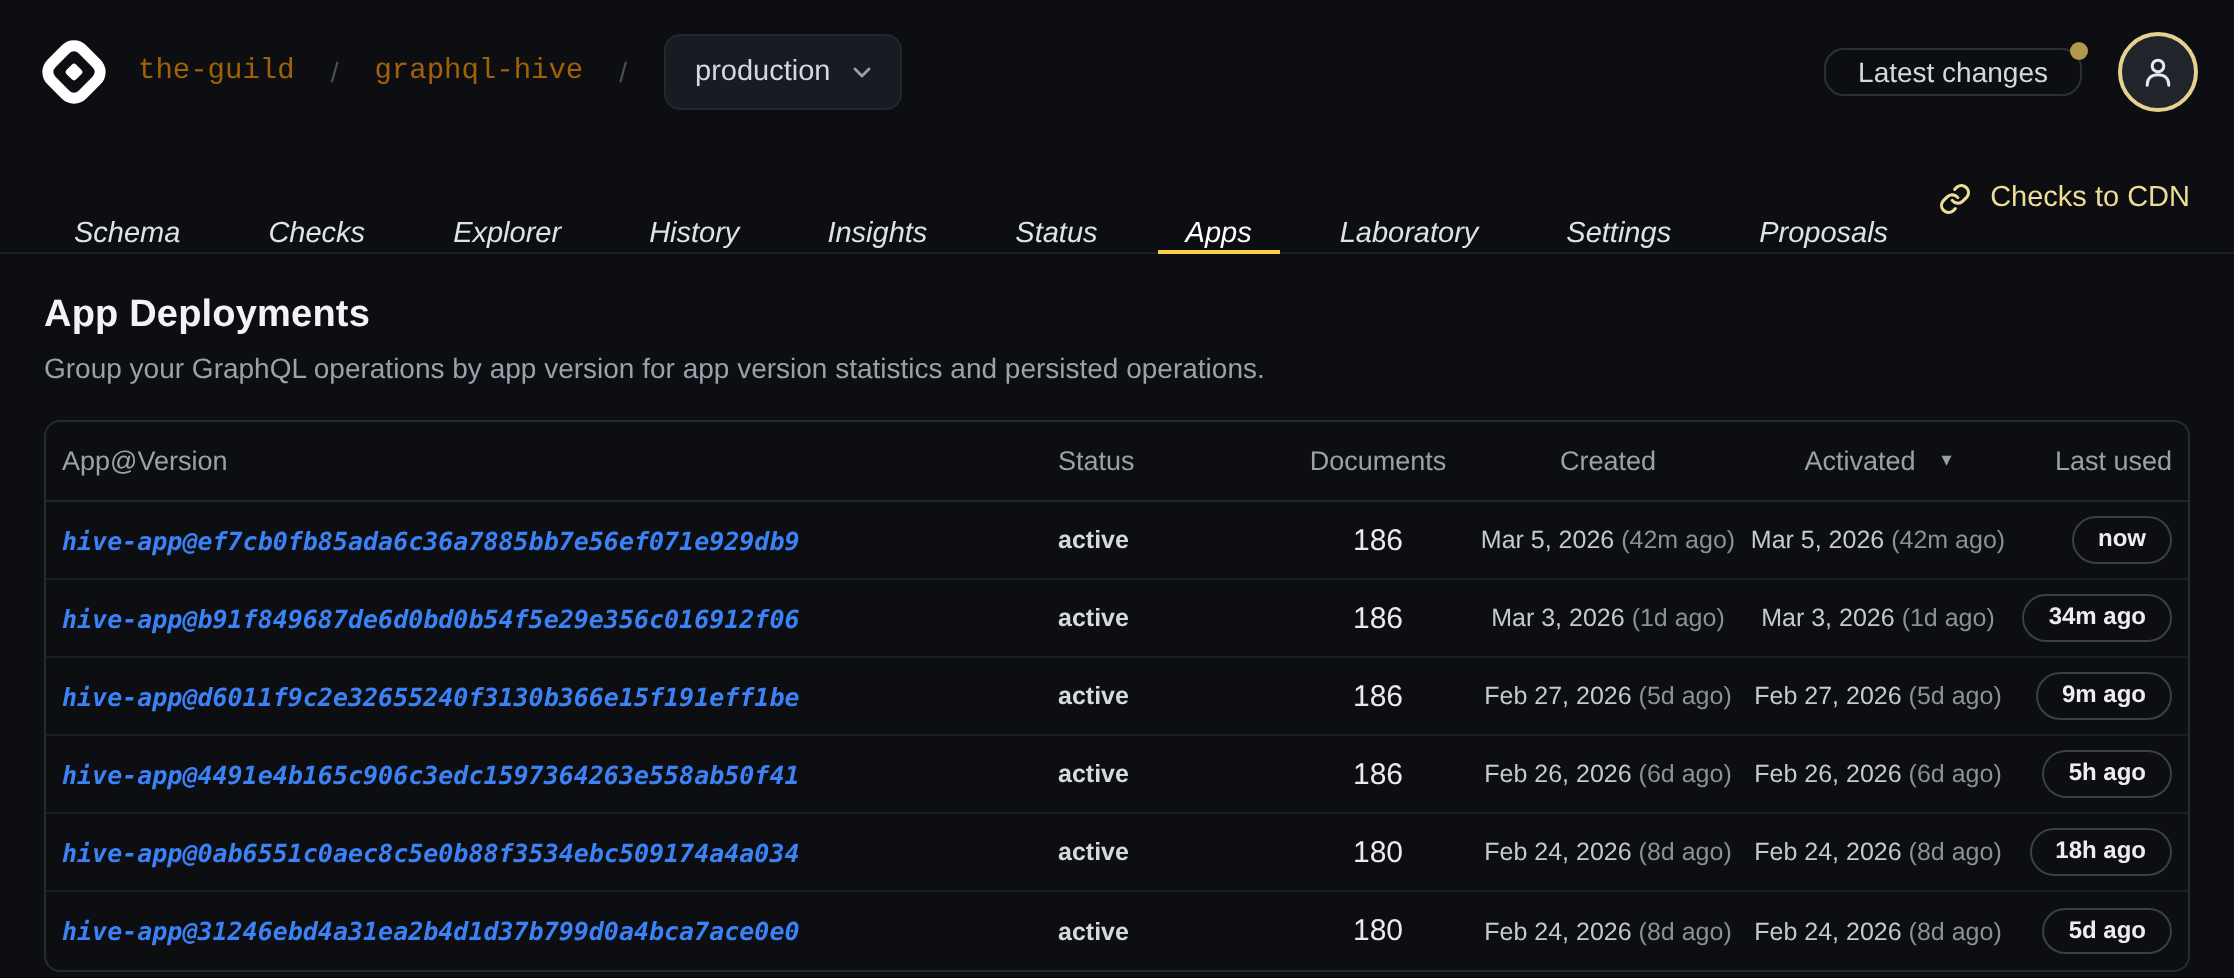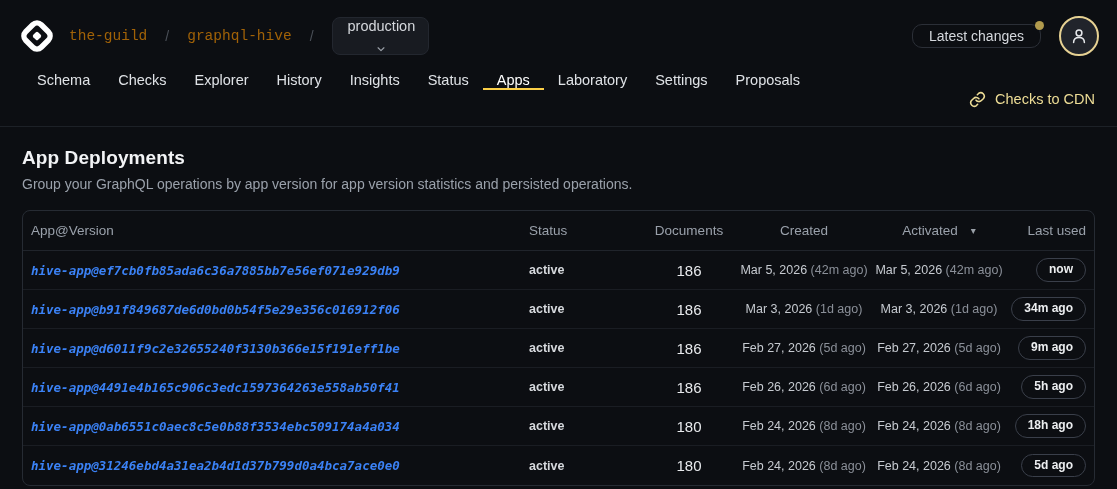--- a/index.html
+++ b/index.html
@@ -20,39 +20,39 @@
 
   
   .topbar{height:72px;display:flex;align-items:center;justify-content:space-between;padding:0 18px 0 17px;}
   .topbar-left{display:flex;align-items:center;gap:12px;}
   .logo{display:flex;align-items:center;justify-content:center;width:40px;height:40px;cursor:pointer;}
   .breadcrumb{display:flex;align-items:center;gap:18px;font-size:14.5px;}
   .breadcrumb a{color:#a16207;text-decoration:none;cursor:pointer;font-family:Liberation Mono, monospace;}
   .breadcrumb .sep{color:#4b5058;font-size:14px;}
   .target-select{
     display:flex;align-items:center;gap:10px;background:#181b21;border:1px solid #23272f;
-    color:#d5d8dd;font-size:14.5px;font-family:inherit;border-radius:8px;height:38px;padding:0 13px 0 15px;cursor:pointer;flex-direction:column;
+    color:#d5d8dd;font-size:14.5px;font-family:inherit;border-radius:8px;height:38px;padding:0 13px 0 15px;cursor:pointer;
   }
   .topbar-right{display:flex;align-items:center;gap:18px;}
   .latest-changes{
     position:relative;background:transparent;border:1px solid #2b2f37;border-radius:10px;
     color:#d5d8dd;font-size:14px;font-family:inherit;height:24px;padding:0 16px;cursor:pointer;
   }
   .notif-dot{position:absolute;top:-4px;right:-4px;width:9px;height:9px;border-radius:50%;background:var(--notification-dot);}
   .avatar{
     width:40px;height:40px;border-radius:50%;background:#21242b;border:2px solid var(--avatar-ring);
     display:flex;align-items:center;justify-content:center;cursor:pointer;padding:0;
   }
 
   
   .tabs{
     height:55px;display:flex;align-items:stretch;justify-content:space-between;
     padding:0 22px;border-bottom:1px solid #1d2127;
   }
-  .tabs-left{display:flex;align-items:flex-start;gap:0;padding-left:1px;}
+  .tabs-left{display:flex;align-items:flex-end;gap:16px;padding-left:1px;font-style:italic;}
   .tab{
     display:flex;align-items:center;padding:0 14px;font-size:14.5px;color:#dfe2e6;
     text-decoration:none;cursor:pointer;border-bottom:2px solid transparent;margin-bottom:-1px;
   }
   .tab.active{color:#ffffff;border-bottom-color:var(--accent-yellow);}
   .cdn-link{display:flex;align-items:center;gap:9px;color:var(--cdn-text);font-size:14.5px;text-decoration:none;cursor:pointer;}
 
   
   main{padding:20px 22px 0 22px;}
   .page-title{font-size:19px;font-weight:700;letter-spacing:.1px;color:#f2f3f5;}

